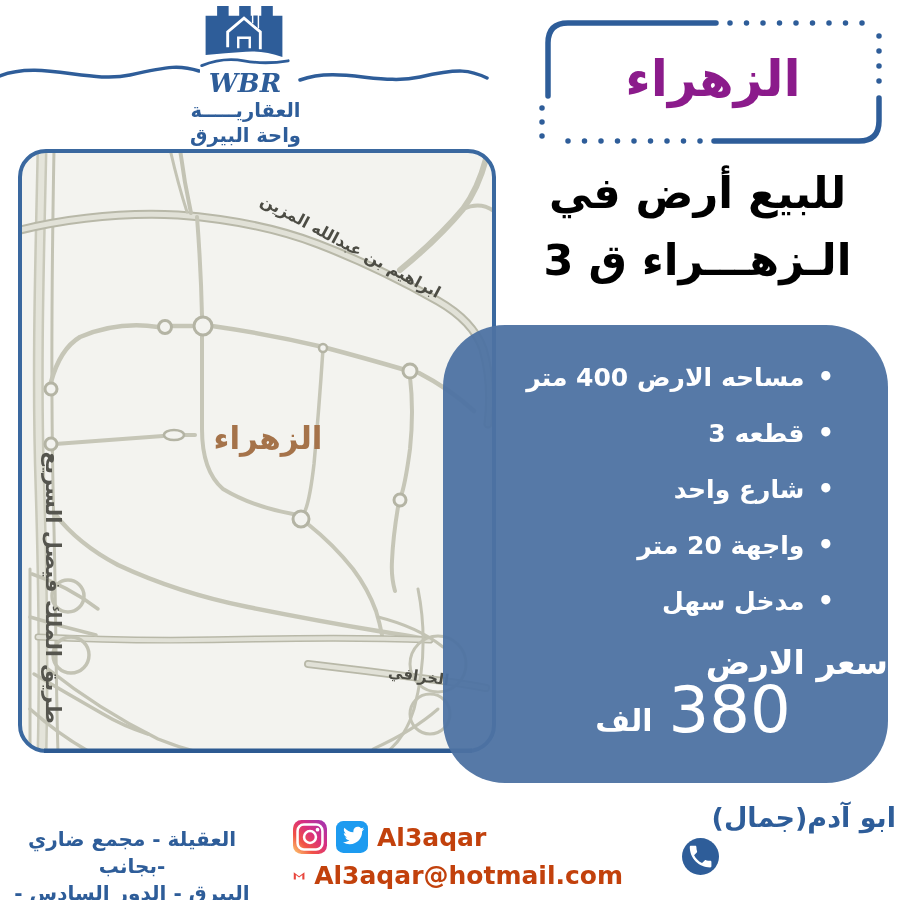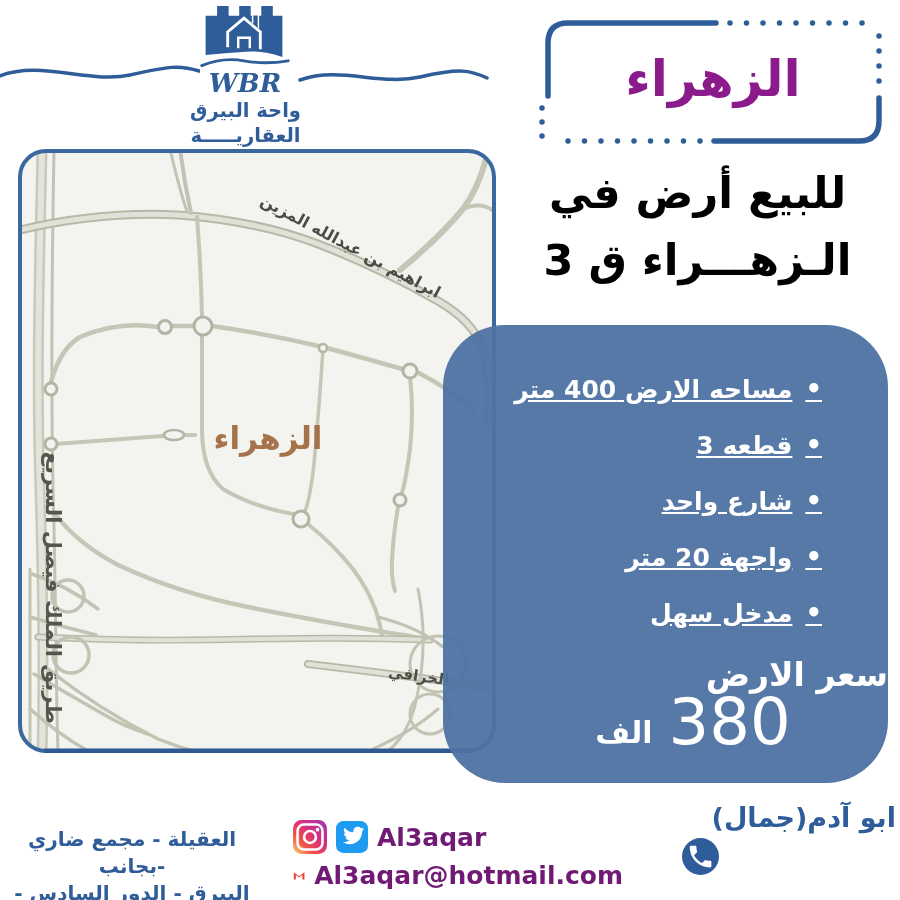--- a/index.html
+++ b/index.html
@@ -31,21 +31,21 @@
     color:#000000;font-weight:bold;font-size:43px;line-height:1.55;
   }
   
   .map-wrap{position:absolute;left:18px;top:149px;width:478px;height:604px;z-index:1;}
   
   .panel{
     position:absolute;left:443px;top:325px;width:445px;height:458px;
     background:rgba(77,114,162,0.95);border-radius:62px;z-index:2;
     color:#ffffff;direction:rtl;box-sizing:border-box;
   }
-  .panel ul{list-style:none;margin:12px;padding:24px 54px 0 20px;text-decoration:underline;}
+  .panel ul{list-style:none;margin:0;padding:24px 54px 0 20px;}
   .panel li{
     font-size:25px;font-weight:bold;height:56px;display:flex;align-items:center;
   }
   .panel li::before{content:"•";margin-left:13px;font-size:26px;}
   .price-label{
     text-align:right;padding-left:108px;font-size:33px;font-weight:bold;margin-top:14px;
   }
   .price-row{
     display:flex;direction:ltr;justify-content:center;align-items:flex-end;
     gap:16px;margin-left:55px;margin-top:-4px;
@@ -53,21 +53,21 @@
   .price-value{font-size:64px;font-weight:normal;line-height:1;}
   .price-unit{font-size:30px;font-weight:bold;margin-bottom:4px;}
   
   .address{
     position:absolute;left:6px;top:826px;width:252px;text-align:center;direction:rtl;
     color:#2e5d99;font-weight:bold;font-size:20px;line-height:1.35;
   }
   .social{position:absolute;left:293px;top:818px;width:330px;}
   .social .row{display:flex;align-items:center;gap:9px;height:38px;}
   .social .handle,.social .email{
-    color:#701a75;font-weight:bold;font-size:25px;
+    color:#c2410c;font-weight:bold;font-size:25px;
   }
   .phone-block{position:absolute;right:4px;top:802px;width:230px;}
   .agent-name{
     text-align:right;direction:rtl;color:#2e5d99;font-weight:bold;font-size:27px;
     padding-left:40px;
   }
   .phone-number{
     text-align:right;color:#2e5d99;font-weight:bold;font-size:30px;
     letter-spacing:1px;padding-right:10px;margin-top:2px;
   }
@@ -87,22 +87,22 @@
 <svg class="wave-svg" style="left:196px;top:2px" width="96" height="108" viewBox="0 0 100 112">
   <path d="M10,55 L10,14 H22 V4 H34 V14 H45 V4 H57 V14 H68 V4 H80 V14 H90 L90,57 Q70,50 52,51.5 Q30,53 10,55 Z" fill="#2e5d99"></path>
   <path d="M33,47 V31 L50,16.5 L67,31 V49" stroke="#ffffff" stroke-width="3" fill="none"></path>
   <path d="M44,48 V37 H56 V48" stroke="#ffffff" stroke-width="2.5" fill="none"></path>
   <path d="M59,22 V13 H65 V27" fill="#2e5d99" stroke="#ffffff" stroke-width="1.5"></path>
   <path d="M6,66 Q28,57 50,61 T96,61" stroke="#2e5d99" stroke-width="3" fill="none" stroke-linecap="round"></path>
   <text x="51" y="94" text-anchor="middle" font-family="DejaVu Serif,serif" font-style="italic" font-weight="bold" font-size="27" fill="#2e5d99">WBR</text>
 </svg>
 
 <div class="brand-name">
+  <div>العقاريـــــة</div>
   <div>واحة البيرق</div>
-  <div>العقاريـــــة</div>
 </div>
 
 <div class="title-box">
   <svg class="frame" width="350" height="132" viewBox="0 0 350 132">
     <path d="M178,7 H30 Q10,7 10,27 V80" stroke="#2e5d99" stroke-width="5.5" fill="none" stroke-linecap="round"></path>
     <path d="M192,7 H332" stroke="#2e5d99" stroke-width="5.5" fill="none" stroke-linecap="round" stroke-dasharray="0 16.5"></path>
     <path d="M341,20 V70" stroke="#2e5d99" stroke-width="5.5" fill="none" stroke-linecap="round" stroke-dasharray="0 15"></path>
     <path d="M341,82 V105 Q341,125 321,125 H176" stroke="#2e5d99" stroke-width="5.5" fill="none" stroke-linecap="round"></path>
     <path d="M162,125 H18" stroke="#2e5d99" stroke-width="5.5" fill="none" stroke-linecap="round" stroke-dasharray="0 16.5"></path>
     <path d="M4,92 V130" stroke="#2e5d99" stroke-width="5.5" fill="none" stroke-linecap="round" stroke-dasharray="0 14"></path>

